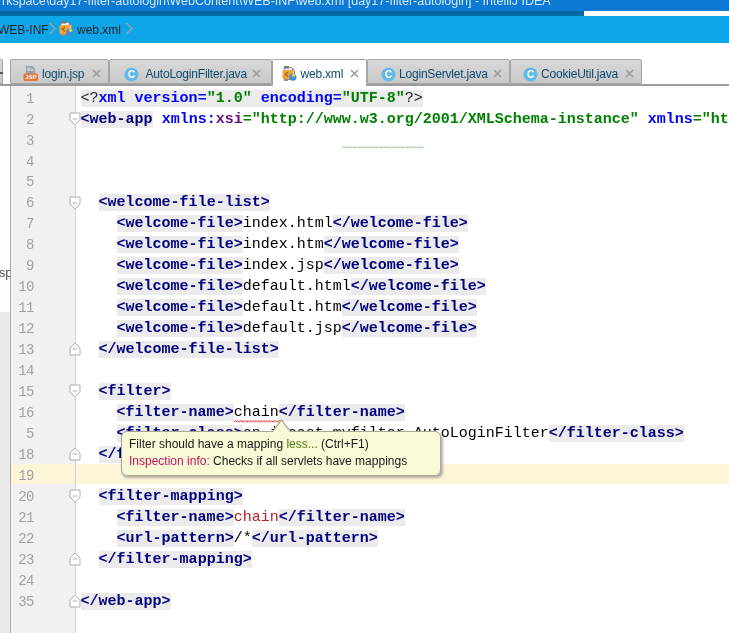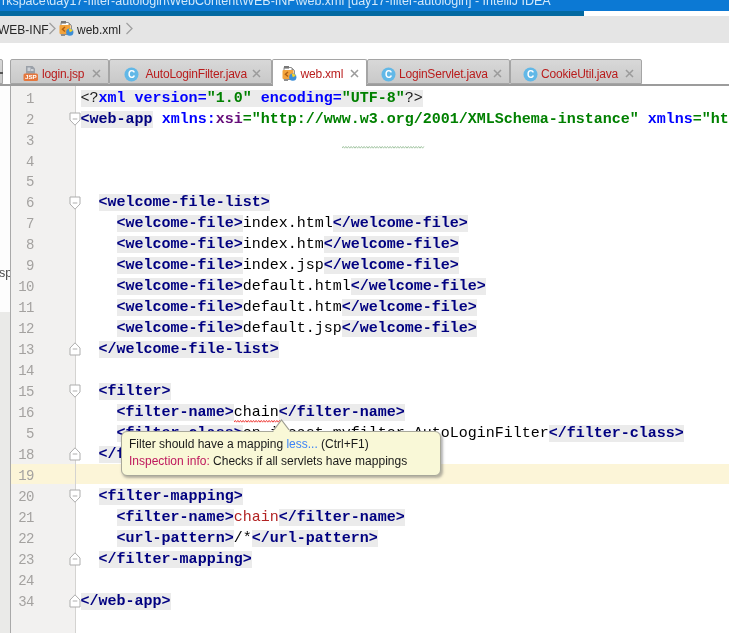--- a/index.html
+++ b/index.html
@@ -1,26 +1,26 @@
 <!DOCTYPE html>
 <html><head><meta charset="utf-8">
 <style>
 * { margin:0; padding:0; box-sizing:border-box; }
 html,body { width:729px; height:633px; overflow:hidden; }
 #app { position:relative; width:729px; height:633px; font-family:"Liberation Sans",sans-serif; background:#ffffff; overflow:hidden; }
 #title { position:absolute; left:0; top:0; width:729px; height:10.5px; background:#0c79d4; overflow:hidden; }
 #title span { position:absolute; left:2px; top:-6px; font-size:12.5px; color:#d2e8fa; white-space:pre; }
 #menu { position:absolute; left:0; top:10.5px; width:584px; height:20.2px; background:#0369a1; border-bottom:1px solid #dadada; }
 .mi { position:absolute; top:3px; font-size:12px; color:#111111; }
-#crumb { position:absolute; left:0; top:16px; width:729px; height:27.1px; background:#e5e5e5; }
+#crumb { position:absolute; left:0; top:16px; width:729px; height:27.1px; background:#0ea5e9; }
 .cr { position:absolute; top:6.5px; font-size:12px; color:#262626; }
 #tabline { position:absolute; left:0; top:58.6px; width:729px; height:1px; background:#d8d8d8; }
 #tabbar { position:absolute; left:0; top:58.8px; width:729px; height:26.4px; background:#ffffff; }
 .tab { position:absolute; border-radius:2px 2px 0 0; }
-.tt { position:absolute; top:66.6px; font-size:12px; letter-spacing:-0.2px; color:#b91c1c; z-index:4; }
+.tt { position:absolute; top:66.6px; font-size:12px; letter-spacing:-0.2px; color:#0c4a6e; z-index:4; }
 .ic { position:absolute; z-index:4; }
 #botline { position:absolute; left:0; top:84px; width:729px; height:1.8px; background:#9c9c9c; z-index:2; }
 #botgap { position:absolute; left:273px; top:84px; width:92.5px; height:1.8px; background:#ffffff; z-index:3; }
 #lstrip { position:absolute; left:0; top:86.4px; width:9.5px; height:546.6px; background:#fdfdfd; overflow:hidden; z-index:1; }
 #lstrip .sp { position:absolute; left:-1px; top:180px; font-size:12.5px; color:#4a4a4a; }
 #lstrip .gr { position:absolute; left:0; top:225.6px; width:9.5px; height:321px; background:#eaeae8; }
 #lsborder { position:absolute; left:0; top:86px; width:9.5px; height:1px; background:#c9c9c9; }
 #splitter { position:absolute; left:9.5px; top:85.8px; width:1px; height:547.2px; background:#a9a9a9; z-index:2; }
 #gutter { position:absolute; left:10.5px; top:85.8px; width:64.5px; height:547.2px; background:#f2f1f0; }
 #caret { position:absolute; left:10.5px; top:464.2px; width:718.5px; height:19.9px; background:#fcf5d8; z-index:1; }
@@ -37,21 +37,21 @@
 i.eq { color:#008000; font-weight:bold; }
 i.p { color:#1a1a1a; }
 i.b { color:#000000; }
 i.r { color:#b22222; }
 i.bg1 { background:#ebebeb; }
 .sq { position:absolute; z-index:3; }
 #tip { position:absolute; left:120.5px; top:430.8px; width:320.7px; height:45.3px; background:#f9f8d7; border:1px solid #a8a89a; border-radius:6px; box-shadow:1.5px 2px 2.5px rgba(90,90,90,0.45); z-index:10; }
 #notch { position:absolute; left:272px; top:419.4px; z-index:11; }
 .tl1 { position:absolute; left:129px; top:437px; font-size:12px; color:#1a1a1a; z-index:12; white-space:pre; }
 .tl2 { position:absolute; left:129px; top:453.8px; font-size:12px; color:#1a1a1a; z-index:12; white-space:pre; }
-.lnk { color:#3b82f6; }
+.lnk { color:#4d7c0f; }
 .gry { color:#be185d; }
 </style></head>
 <body>
 <div id="app">
 <div id="title">
       <span>rkspace\day17-filter-autologin\WebContent\WEB-INF\web.xml [day17-filter-autologin] - IntelliJ IDEA</span>
     </div>
 <div id="menu">
       <span class="mi" style="left:-1px">Refactor</span>
       <span class="mi" style="left:57px">Build</span>
@@ -199,21 +199,21 @@
     <div class="num" style="top:382.0px">15</div>
     <div class="num" style="top:403.0px">16</div>
     <div class="num" style="top:424.0px">5</div>
     <div class="num" style="top:444.9px">18</div>
     <div class="num" style="top:465.9px">19</div>
     <div class="num" style="top:486.8px">20</div>
     <div class="num" style="top:507.8px">21</div>
     <div class="num" style="top:528.8px">22</div>
     <div class="num" style="top:549.7px">23</div>
     <div class="num" style="top:570.7px">24</div>
-    <div class="num" style="top:591.6px">34</div>
+    <div class="num" style="top:591.6px">35</div>
 <div id="code">
 <div class="ln" style="top:88.6px"><i class="bg1"><i class="p">&lt;?</i><i class="a">xml version=</i><i class="s">"1.0"</i><i class="a"> encoding=</i><i class="s">"UTF-8"</i><i class="p">?&gt;</i></i></div>
 <div class="ln" style="top:109.6px"><i class="t">&lt;web-app</i><i class="b"> </i><i class="a">xmlns:</i><i class="ns">xsi</i><i class="eq">=</i><i class="s">"http://www.w3.org/2001/XMLSchema-instance"</i><i class="b"> </i><i class="a">xmlns</i><i class="eq">=</i><i class="s">"ht</i></div>
 <div class="ln" style="top:193.4px"><i class="b">  </i><i class="t">&lt;welcome-file-list&gt;</i></div>
 <div class="ln" style="top:214.4px"><i class="b">    </i><i class="t">&lt;welcome-file&gt;</i><i class="b">index.html</i><i class="t">&lt;/welcome-file&gt;</i></div>
 <div class="ln" style="top:256.3px"><i class="b">    </i><i class="t">&lt;welcome-file&gt;</i><i class="b">index.jsp</i><i class="t">&lt;/welcome-file&gt;</i></div>
 <div class="ln" style="top:235.3px"><i class="b">    </i><i class="t">&lt;welcome-file&gt;</i><i class="b">index.htm</i><i class="t">&lt;/welcome-file&gt;</i></div>
 <div class="ln" style="top:277.2px"><i class="b">    </i><i class="t">&lt;welcome-file&gt;</i><i class="b">default.html</i><i class="t">&lt;/welcome-file&gt;</i></div>
 <div class="ln" style="top:298.2px"><i class="b">    </i><i class="t">&lt;welcome-file&gt;</i><i class="b">default.htm</i><i class="t">&lt;/welcome-file&gt;</i></div>
 <div class="ln" style="top:319.2px"><i class="b">    </i><i class="t">&lt;welcome-file&gt;</i><i class="b">default.jsp</i><i class="t">&lt;/welcome-file&gt;</i></div>

